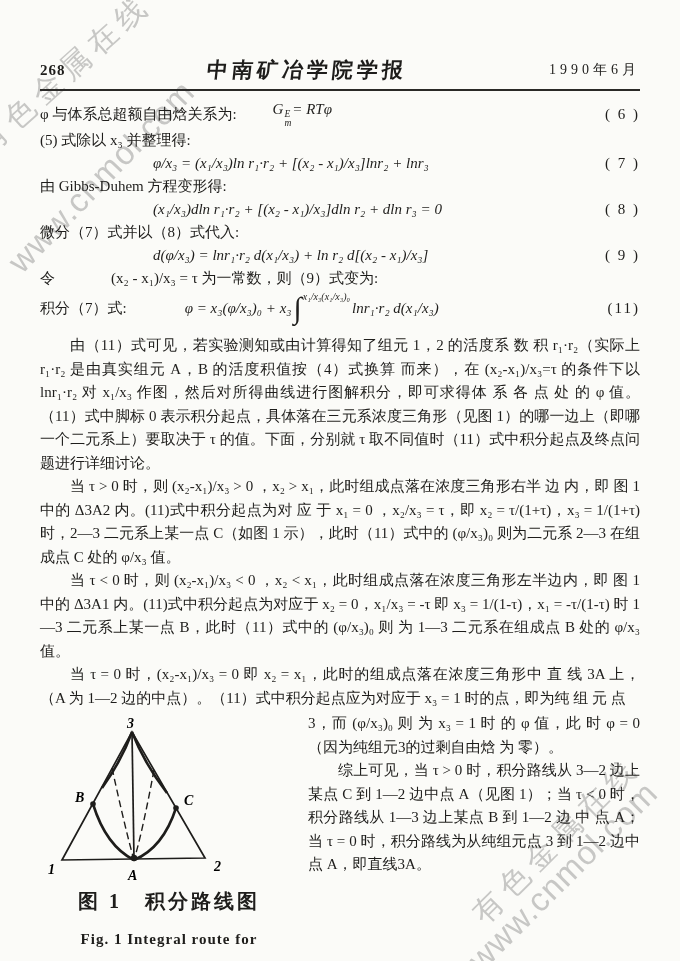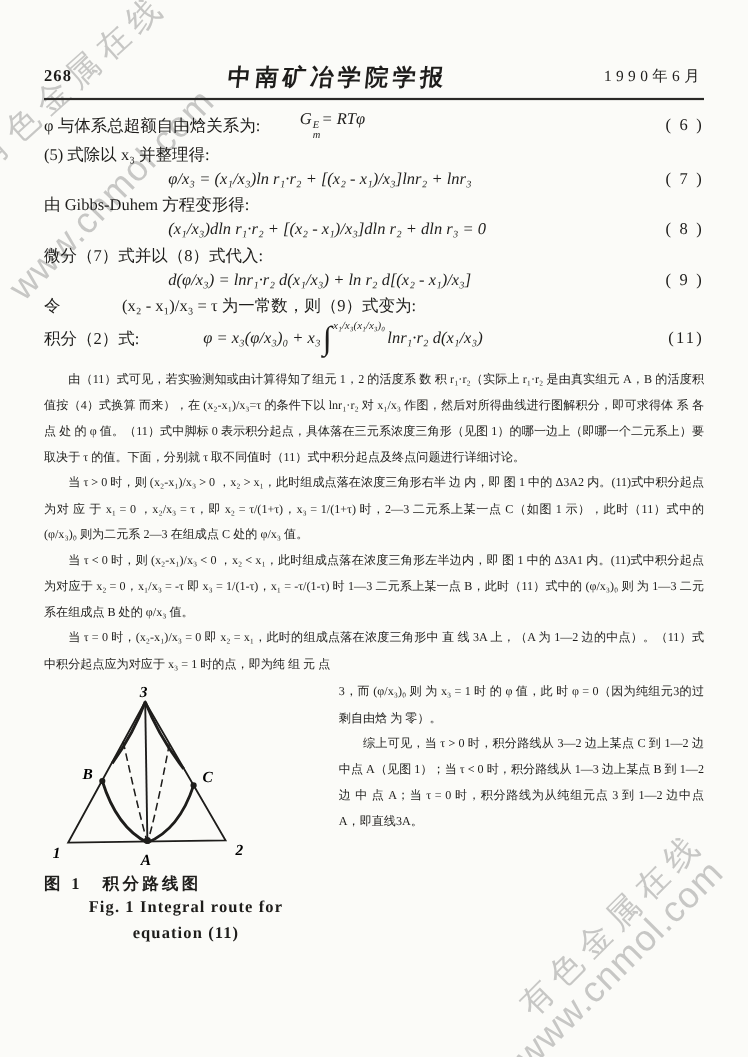--- a/index.html
+++ b/index.html
@@ -59,33 +59,33 @@
   .intwrap{display:inline-flex;align-items:center;margin:0 2px;}
   .intsign{font-size:30px;font-style:normal;line-height:30px;}
   .lims{
     display:inline-flex;flex-direction:row;justify-content:space-between;
     font-size:10px;line-height:11px;font-style:italic;height:34px;margin-left:1px;
   }
   .eqrow.tall{min-height:36px;}
 
   
   .para{
-    font-size:11px;line-height:23.5px;text-align:justify;
+    font-size:15px;line-height:23.5px;text-align:justify;
     text-indent:2em;margin:0;
   }
   .para.noindent{text-indent:0;}
   .body-block{margin-top:8px;}
 
   
   .bottom{display:flex;margin-top:2px;}
   .figure{width:258px;flex:none;padding-top:6px;}
   .rightcol{flex:1;margin-left:10px;}
   .fig-svg{display:block;margin-left:2px;}
-  .cap-cn{font-size:15px;font-weight:bold;letter-spacing:3px;margin-top:2px;}
-  .cap-en{text-align:center;font-size:15px;font-weight:bold;letter-spacing:1px;line-height:24px;}
+  .cap-cn{text-align:center;font-size:20px;font-weight:bold;letter-spacing:3px;margin-top:2px;}
+  .cap-en{text-align:center;font-size:15px;font-weight:bold;letter-spacing:1px;line-height:24px;margin-top:12px;}
   .fig-label{font-style:italic;font-weight:bold;font-size:14px;font-family:"Liberation Serif",serif;}
 </style>
 </head>
 <body>
 
 <div class="wm wm-cn-top">有色金属在线</div>
 <div class="wm wm-url-top">www.cnmol.com</div>
 <div class="wm wm-cn-bot">有色金属在线</div>
 <div class="wm wm-url-bot">www.cnmol.com</div>
 
@@ -137,21 +137,21 @@
       <span class="eqnum">( 9 )</span>
     </div>
 
     <div class="eqrow">
       <span class="cjk">令</span>
       <span class="cjk ind-c">(x₂ - x₁)/x₃ = τ 为一常数，则（9）式变为:</span>
     </div>
 
 
     <div class="eqrow tall">
-      <span class="cjk">积分（2）式:</span>
+      <span class="cjk">积分（7）式:</span>
       <span class="math ind-d">φ = x₃(φ/x₃)₀ + x₃</span>
       <span class="intwrap">
         <span class="intsign">∫</span>
         <span class="lims">
           <span>x₁/x₃</span>
           <span>(x₁/x₃)₀</span>
         </span>
       </span>
       <span class="math">lnr₁·r₂ d(x₁/x₃)</span>
       <span class="eqnum">(11)</span>

